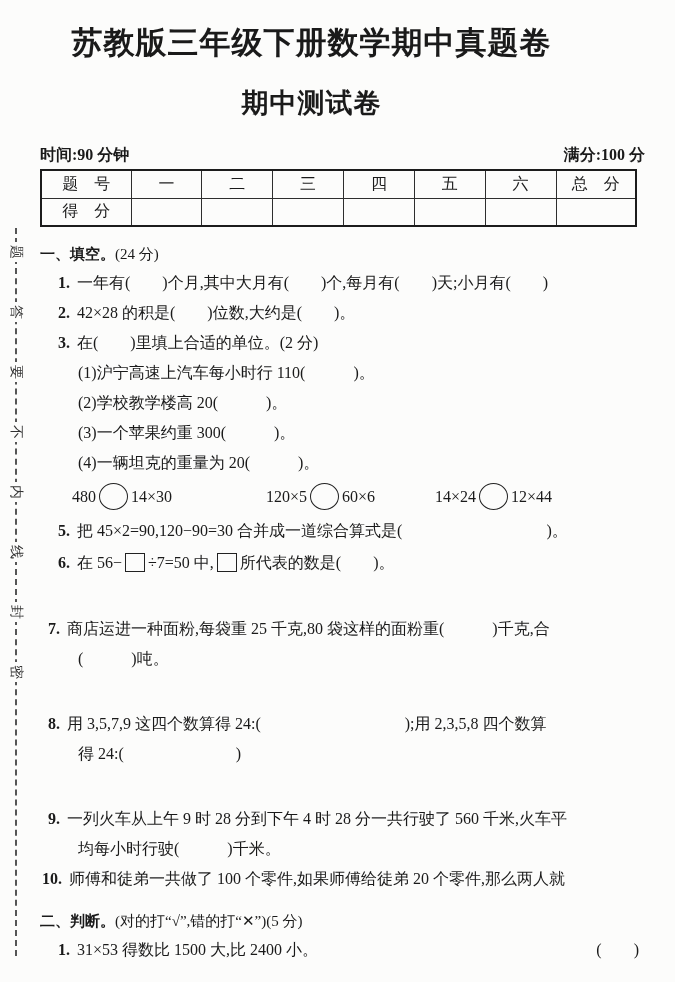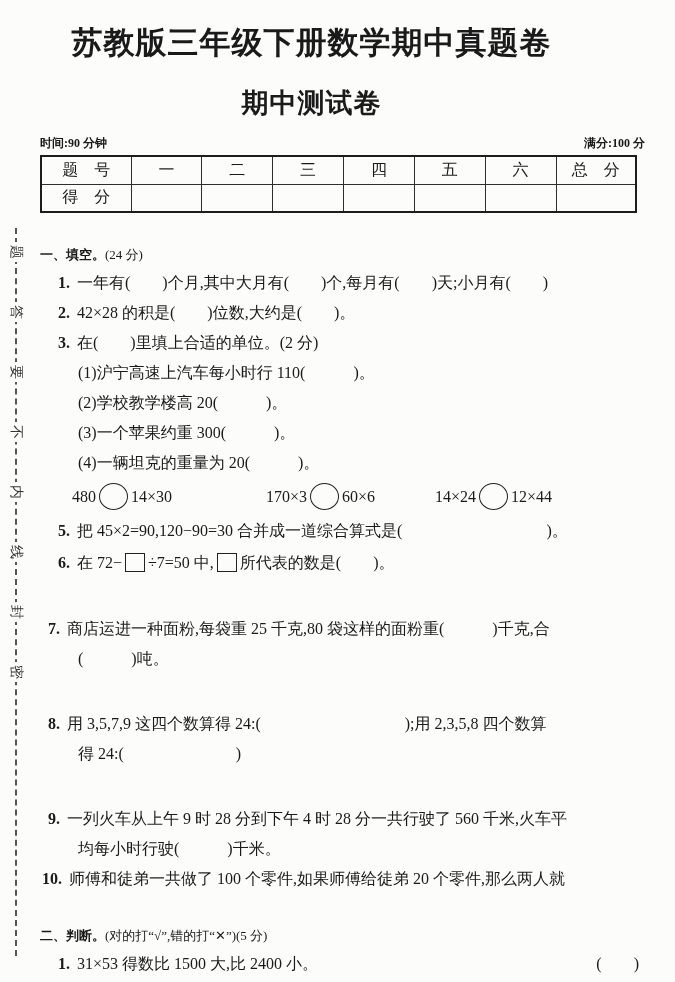--- a/index.html
+++ b/index.html
@@ -29,29 +29,29 @@
   .title {
     font-family: "Liberation Sans", "DejaVu Sans", sans-serif;
     font-weight: bold; font-size: 31px; letter-spacing: 1px;
   }
   .subtitle {
     margin-top: 21px;
     font-family: "Liberation Sans", "DejaVu Sans", sans-serif;
     font-weight: bold; font-size: 27px; letter-spacing: 1px;
   }
   .content { padding: 0 30px 0 40px; }
-  .info-row { display: flex; justify-content: space-between; margin-top: 14px;
-              font-size: 12px; font-weight: bold; }
+  .info-row { display: flex; justify-content: space-between; margin-top: 24px;
+              font-size: 16px; font-weight: bold; }
   
   table.score { border-collapse: collapse; width: 597px; margin-top: 3px;
                 table-layout: fixed; border: 2.5px solid #1c1c1c; }
   table.score td { border: 1.3px solid #2e2e2e; height: 28px; text-align: center;
                    font-size: 16px; padding: 0; }
   
-  .sec-head { margin-top: 28px; font-size: 13px; line-height: 27px; white-space: nowrap; }
+  .sec-head { margin-top: 14px; font-size: 15px; line-height: 27px; white-space: nowrap; }
   .sec-label { font-weight: bold; }
   .sec-note { font-weight: normal; }
   .line { font-size: 16px; line-height: 30px; white-space: nowrap; }
   .qnum { font-weight: bold; margin-right: 7px; }
   .ml1  { margin-left: 18px; }   
   .ml1b { margin-left: 8px; margin-top: 35px; }    
   .ml1c { margin-left: 2px; }    
   .ml2  { margin-left: 38px; }   
   .q4head { line-height: 32px; }
   .q4row { margin-left: 32px; line-height: 37px; }
@@ -143,30 +143,30 @@
     <div class="line ml1">
       <span class="qnum">3.</span><span>在(　　)里填上合适的单位。(2 分)</span>
     </div>
     <div class="line ml2"><span>(1)沪宁高速上汽车每小时行 110(　　　)。</span></div>
     <div class="line ml2"><span>(2)学校教学楼高 20(　　　)。</span></div>
     <div class="line ml2"><span>(3)一个苹果约重 300(　　　)。</span></div>
     <div class="line ml2"><span>(4)一辆坦克的重量为 20(　　　)。</span></div>
 
     <div class="line q4row">
       <span class="cellw1"><span>480</span><span class="circle"></span><span>14×30</span></span>
-      <span class="cellw2"><span>170×3</span><span class="circle"></span><span>60×6</span></span>
+      <span class="cellw2"><span>120×5</span><span class="circle"></span><span>60×6</span></span>
       <span><span>14×24</span><span class="circle"></span><span>12×44</span></span>
     </div>
 
     <div class="line ml1 q4head">
       <span class="qnum">5.</span><span>把 45×2=90,120−90=30 合并成一道综合算式是(　　　　　　　　　)。</span>
     </div>
 
     <div class="line ml1 q4head">
-      <span class="qnum">6.</span><span>在 72−</span><span class="sq"></span><span>÷7=50 中,</span><span class="sq"></span><span>所代表的数是(　　)。</span>
+      <span class="qnum">6.</span><span>在 56−</span><span class="sq"></span><span>÷7=50 中,</span><span class="sq"></span><span>所代表的数是(　　)。</span>
     </div>
 
     <div class="line ml1b">
       <span class="qnum">7.</span><span>商店运进一种面粉,每袋重 25 千克,80 袋这样的面粉重(　　　)千克,合</span>
     </div>
     <div class="line ml2"><span>(　　　)吨。</span></div>
 
     <div class="line ml1b">
       <span class="qnum">8.</span><span>用 3,5,7,9 这四个数算得 24:(　　　　　　　　　);用 2,3,5,8 四个数算</span>
     </div>

